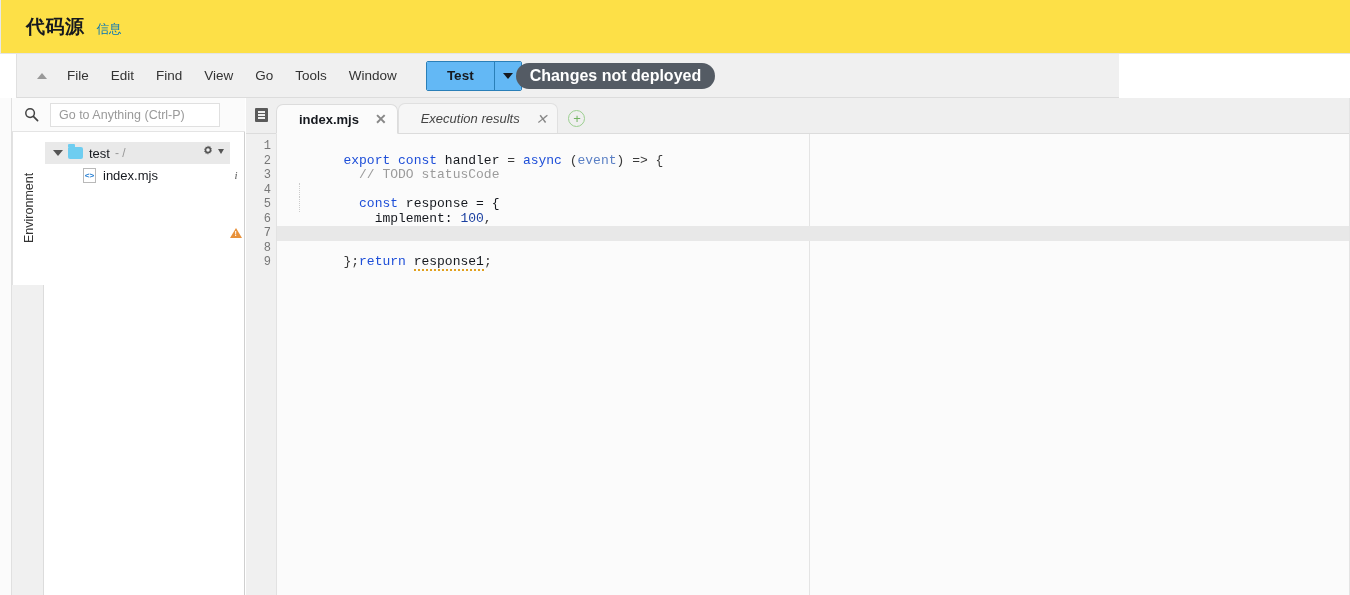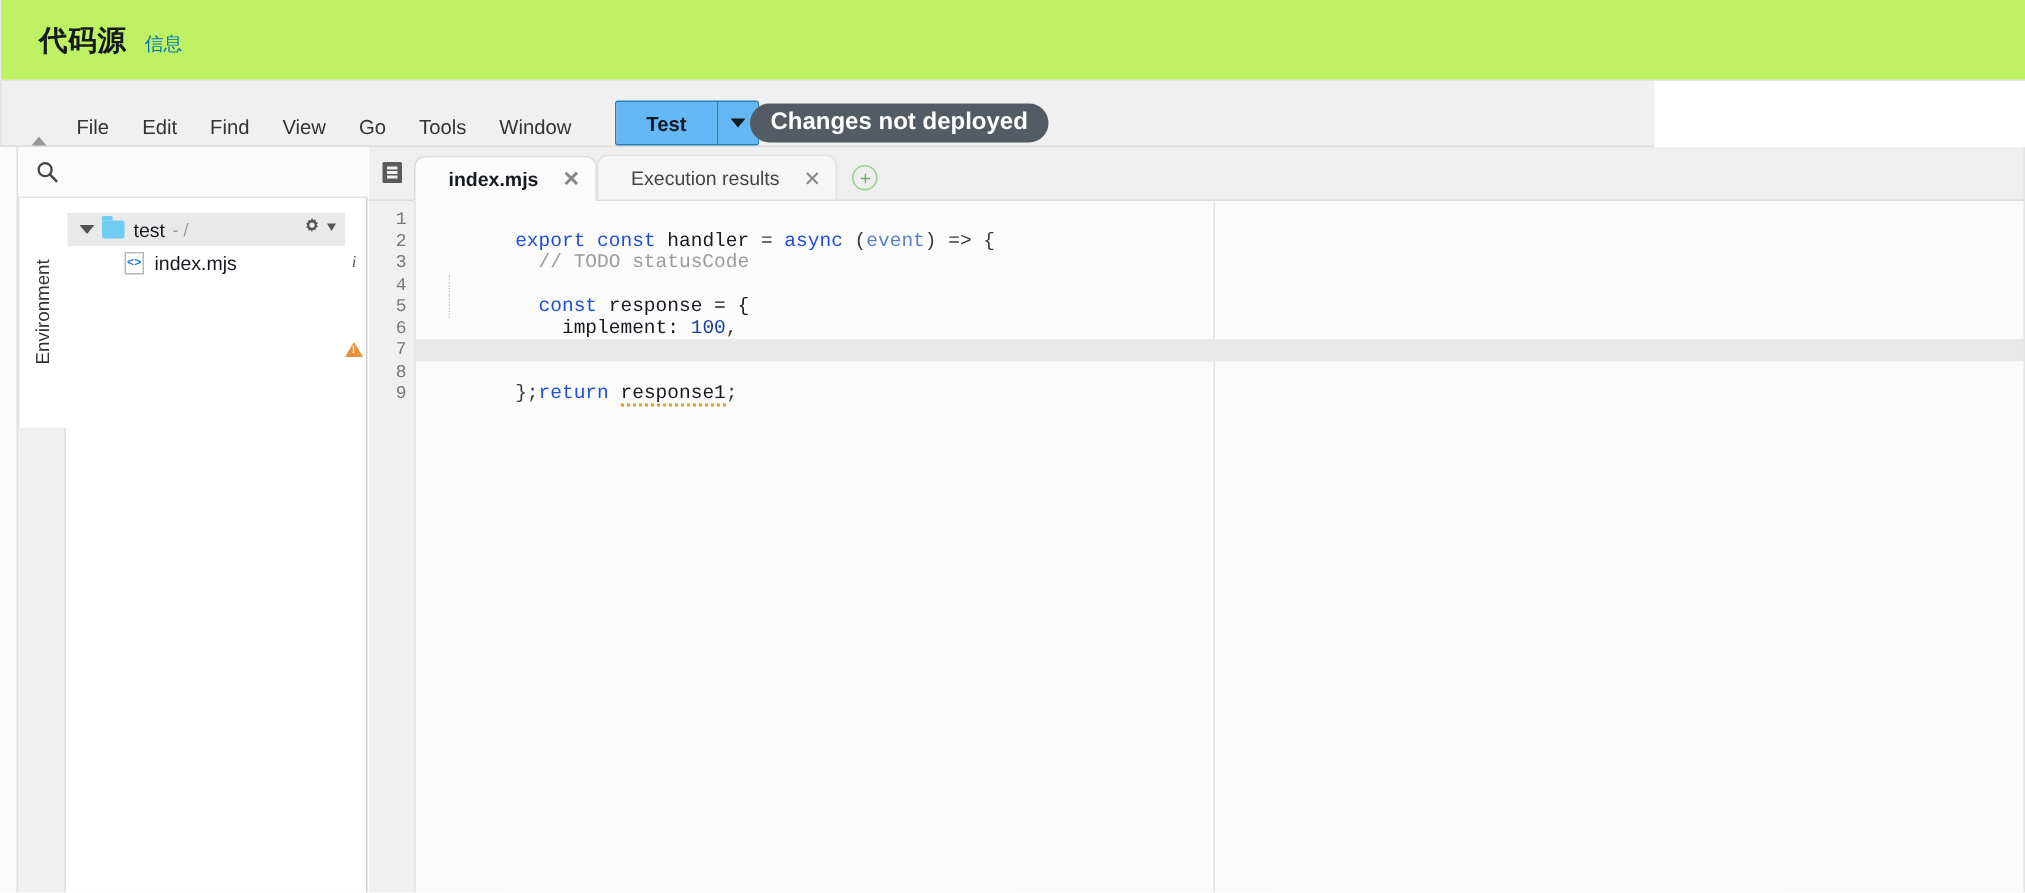--- a/index.html
+++ b/index.html
@@ -14,21 +14,21 @@
   #app {
     position: relative;
     width: 1350px; height: 595px;
     background: #ffffff;
   }
 
   
   .header {
     position: absolute; left: 0; top: 0;
     width: 1350px; height: 54px;
-    background: #bef264;
+    background: #fde047;
     border-bottom: 1px solid #e4e4e4;
     display: flex; align-items: center;
   }
   .header-inner {
     display: flex; align-items: baseline;
     padding-left: 26px;
   }
   .header-title {
     font-size: 19px;
     font-weight: bold;
@@ -42,25 +42,25 @@
     cursor: pointer;
   }
   .header-leftborder {
     position: absolute; left: 0; top: 0;
     width: 1px; height: 54px;
     background: #e8e8e8;
   }
 
   
   .toolbar {
-    position: absolute; left: 0; top: 54px;
+    position: absolute; left: 16px; top: 54px;
     width: 1103px; height: 44px;
     background: #f0f0f0;
     border-bottom: 1px solid #dcdcdc;
-    display: flex; align-items: flex-end;
+    display: flex; align-items: center;
   }
   .toolbar-leftborder {
     position: absolute; left: 0; top: 0;
     width: 1px; height: 44px; background: #e0e0e0;
   }
   .collapse-arrow {
     width: 28px; margin-left: 12px;
     display: flex; align-items: center; justify-content: center;
     cursor: pointer;
   }
@@ -321,20 +321,21 @@
     color: #16191f;
     border: 1px solid #dcdcdc;
     border-bottom: 1px solid #fbfbfb;
     margin-bottom: -1px;
   }
   .tab.inactive {
     background: #f6f6f6;
     border: 1px solid #e0e0e0;
     border-bottom: none;
     color: #444;
+    font-style: italic;
   }
   .tab-close {
     margin-left: 16px;
     font-size: 14px;
     color: #888;
     cursor: pointer;
     line-height: 1;
   }
   .tab-add {
     margin-left: 10px; margin-bottom: 6px;
@@ -500,20 +501,21 @@
   <div class="env-tab-below"></div>
   <div class="env-tab-label">Environment</div>
 
   <div class="searchbar">
     <div class="search-icon-box">
       <svg width="15" height="15" viewBox="0 0 16 16">
         <circle cx="6.5" cy="6.5" r="4.6" fill="none" stroke="#444" stroke-width="1.6"></circle>
         <line x1="10" y1="10" x2="14.5" y2="14.6" stroke="#444" stroke-width="1.8" stroke-linecap="round"></line>
       </svg>
     </div>
+    <input class="search-input" type="text" placeholder="Go to Anything (Ctrl-P)" style="">
   </div>
 
   <div class="filepanel">
     <div class="tree-row folder">
       <div class="tree-caret"></div>
       <div class="folder-icon"></div>
       <span class="folder-name">test</span>
       <span class="folder-path">- /</span>
       <div class="gear-wrap">
         <svg width="14" height="14" viewBox="0 0 16 16">

